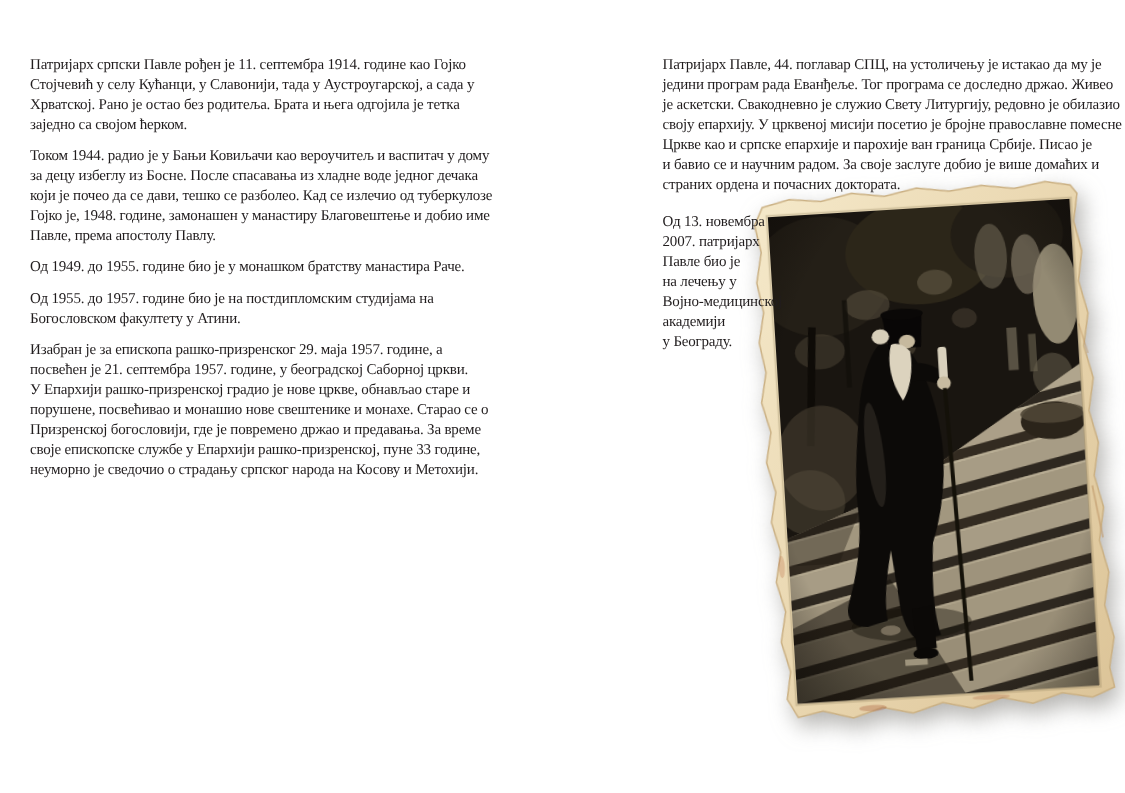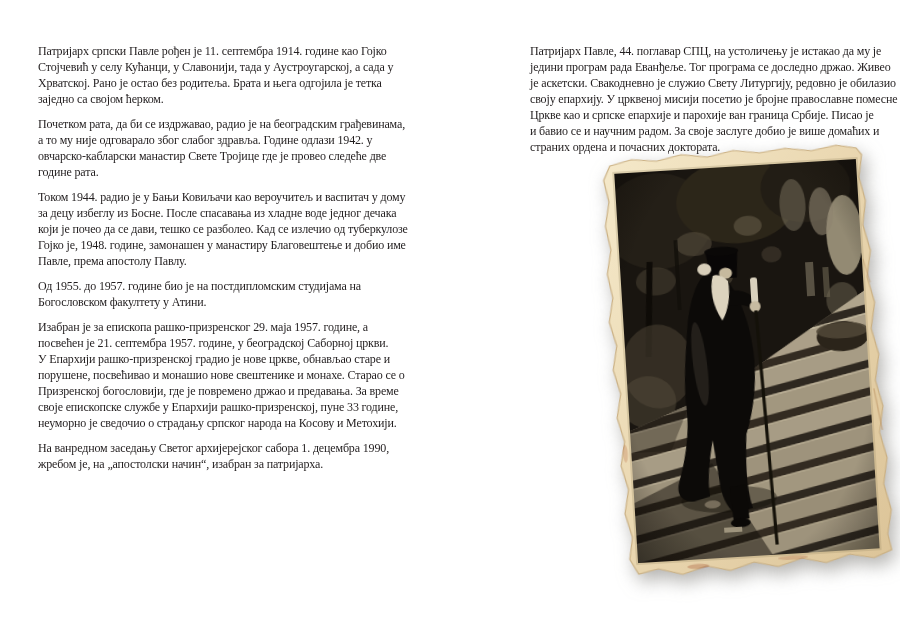--- a/index.html
+++ b/index.html
@@ -5,70 +5,72 @@
   html,body{margin:0;padding:0;}
   body{
     width:900px;height:634px;background:#ffffff;position:relative;overflow:hidden;
     font-family:"Liberation Serif","DejaVu Serif",serif;color:#211d1e;
   }
   .col{position:absolute;top:43px;z-index:2;}
   .col p{
     margin:0 0 9px 0;font-size:12px;line-height:16px;letter-spacing:-0.15px;
     white-space:pre-line;
   }
-  .col-left{left:38px;width:442px;}
+  .col-left{left:24px;width:442px;}
   .col-right{left:486px;width:402px;margin-left:44px;}
   .col-right p.intro{margin-bottom:14px;}
   .col-right p.narrow{width:168px;margin-bottom:12px;}
   figure.photo{
     position:absolute;left:606px;top:146px;width:284px;height:432px;margin:0;
     transform:rotate(-3.5deg);z-index:1;
   }
   figure.photo svg{filter:drop-shadow(4px 8px 9px rgba(118,116,112,.55));}
 </style>
 </head>
 <body>
 
 <main>
 
   <section class="col col-left">
     <p>Патријарх српски Павле рођен је 11. септембра 1914. године као Гојко
 Стојчевић у селу Кућанци, у Славонији, тада у Аустроугарској, а сада у
 Хрватској. Рано је остао без родитеља. Брата и њега одгојила је тетка
 заједно са својом ћерком.</p>
-    <p>Почетком рата, да би се издржавао, радио је на београдским грађевинама,
-а то му није одговарало због слабог здравља. Године одлази 1942. у
-овчарско-кабларски манастир Свете Тројице где је провео следеће две
-године рата.</p>
     <p>Током 1944. радио је у Бањи Ковиљачи као вероучитељ и васпитач у дому
 за децу избеглу из Босне. После спасавања из хладне воде једног дечака
 који је почео да се дави, тешко се разболео. Кад се излечио од туберкулозе
 Гојко је, 1948. године, замонашен у манастиру Благовештење и добио име
 Павле, према апостолу Павлу.</p>
+    <p>Од 1949. до 1955. године био је у монашком братству манастира Раче.</p>
     <p>Од 1955. до 1957. године био је на постдипломским студијама на
 Богословском факултету у Атини.</p>
     <p>Изабран је за епископа рашко-призренског 29. маја 1957. године, а
 посвећен је 21. септембра 1957. године, у београдској Саборној цркви.
 У Епархији рашко-призренској градио је нове цркве, обнављао старе и
 порушене, посвећивао и монашио нове свештенике и монахе. Старао се о
 Призренској богословији, где је повремено држао и предавања. За време
 своје епископске службе у Епархији рашко-призренској, пуне 33 године,
 неуморно је сведочио о страдању српског народа на Косову и Метохији.</p>
-    <p>На ванредном заседању Светог архијерејског сабора 1. децембра 1990,
-жребом је, на „апостолски начин“, изабран за патријарха.</p>
   </section>
 
   <section class="col col-right">
     <p class="intro">Патријарх Павле, 44. поглавар СПЦ, на устоличењу је истакао да му је
 једини програм рада Еванђеље. Тог програма се доследно држао. Живео
 је аскетски. Свакодневно је служио Свету Литургију, редовно је обилазио
 своју епархију. У црквеној мисији посетио је бројне православне помесне
 Цркве као и српске епархије и парохије ван граница Србије. Писао је
 и бавио се и научним радом. За своје заслуге добио је више домаћих и
 страних ордена и почасних доктората.</p>
+    <p class="narrow">Од 13. новембра
+2007. патријарх
+Павле био је
+на лечењу у
+Војно-медицинској
+академији
+у Београду.</p>
   </section>
 
   <figure class="photo" role="img" aria-label="Стара црно-бела фотографија са поцепаним жућкастим ивицама: Патријарх Павле у црној монашкој одежди, са камилавком и штапом, силази низ камене степенице испред дрвећа">
     <svg width="284" height="432" viewBox="0 0 284 432" xmlns="http://www.w3.org/2000/svg">
       <defs>
         <linearGradient id="gPaper" x1="0" y1="0" x2="1" y2="1">
           <stop offset="0" stop-color="#f5e9ca"></stop>
           <stop offset="0.5" stop-color="#e9d6af"></stop>
           <stop offset="1" stop-color="#dcc498"></stop>
         </linearGradient>

